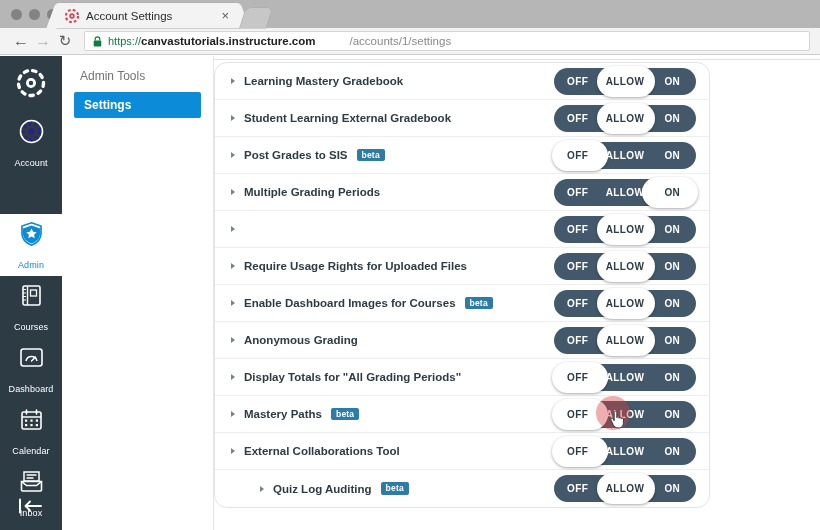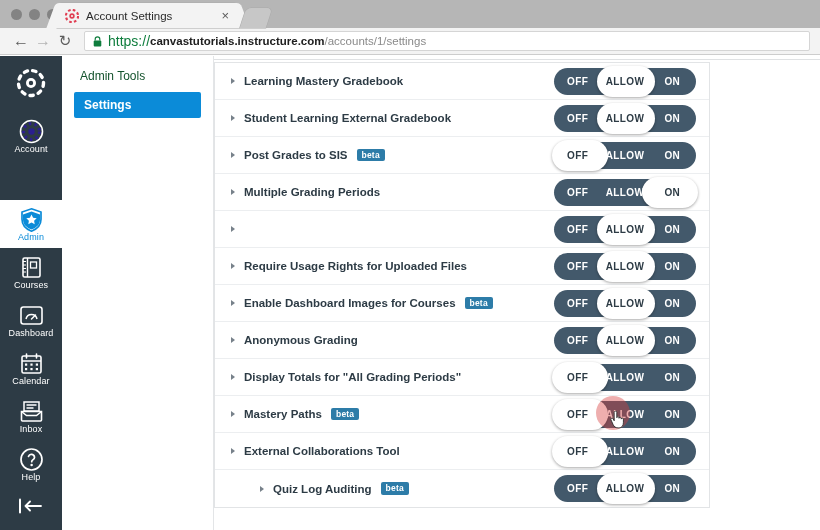--- a/index.html
+++ b/index.html
@@ -88,23 +88,23 @@
   .urlbar {
     flex: 1; height: 20px; margin-left: 8px;
     background: #ffffff;
     border-radius: 2px;
     display: flex; align-items: center;
     padding: 0 8px;
     border: 1px solid #d5d5d5;
     overflow: hidden;
   }
   .lock { margin-right: 6px; flex: none; display: flex; }
-  .url-scheme { color: #0f7d3d; font-size: 14px; }
+  .url-scheme { color: #0f7d3d; font-size: 11px; }
   .url-domain { color: #202020; font-size: 11.5px; font-weight: 600; }
-  .url-path  { color: #8a8a8a; font-size: 11.5px; }
+  .url-path  { color: #8a8a8a; font-size: 11.5px; margin-left: 34px; }
 
   
   .viewport {
     position: absolute;
     top: 56px; left: 0;
     width: 820px; height: 474px;
     background: #ffffff;
     display: flex;
     overflow: hidden;
   }
@@ -115,42 +115,42 @@
     background: #2d3b45;
     display: flex; flex-direction: column;
     align-items: center;
     position: relative;
   }
   .gn-logo { margin-top: 12px; margin-bottom: 10px; }
   .gn-item {
     width: 62px;
     padding: 7px 0 6px;
     display: flex; flex-direction: column;
-    align-items: center; gap: 0;
+    align-items: center; gap: 14px;
   }
   .gn-label {
     font-size: 9px; color: #ffffff; letter-spacing: .1px;
   }
   .gn-item.active { background: #ffffff; margin-top: 40px; }
   .gn-item.active .gn-label { color: #0striped; }
   .gn-item.active .gn-label { color: #0b8bd8; }
   .gn-collapse {
     position: absolute; bottom: 16px; left: 0; width: 62px;
     display: flex; justify-content: center;
   }
 
   
   .contextnav {
     width: 152px; flex: none;
     background: #ffffff;
     border-right: 1px solid #e3e5e7;
     padding: 10px 12px 0 12px;
   }
   .cn-header {
-    font-size: 12px; color: #14532d;
+    font-size: 12px; color: #737373;
     padding: 3px 6px 9px 6px;
   }
   .cn-item {
     font-size: 12px; font-weight: bold;
     color: #2d3b45;
     padding: 6px 10px;
     border-radius: 2px;
   }
   .cn-item.active { background: #0b8bd8; color: #ffffff; }
 
@@ -166,21 +166,21 @@
     background: #ffffff;
     border-bottom: 1px solid #dfe1e3;
   }
 
   .feature-panel {
     position: absolute;
     left: 0; top: 6px;
     width: 496px;
     background: #ffffff;
     border: 1px solid #e2e4e6;
-    border-radius: 0;
+    border-radius: 13px;
   }
   .feature-row {
     display: flex; align-items: center;
     height: 37px;
     padding: 0 13px 0 16px;
     border-bottom: 1px solid #eceef0;
   }
   .feature-row:last-child { border-bottom: none; padding-left: 45px; }
 
   .caret {

